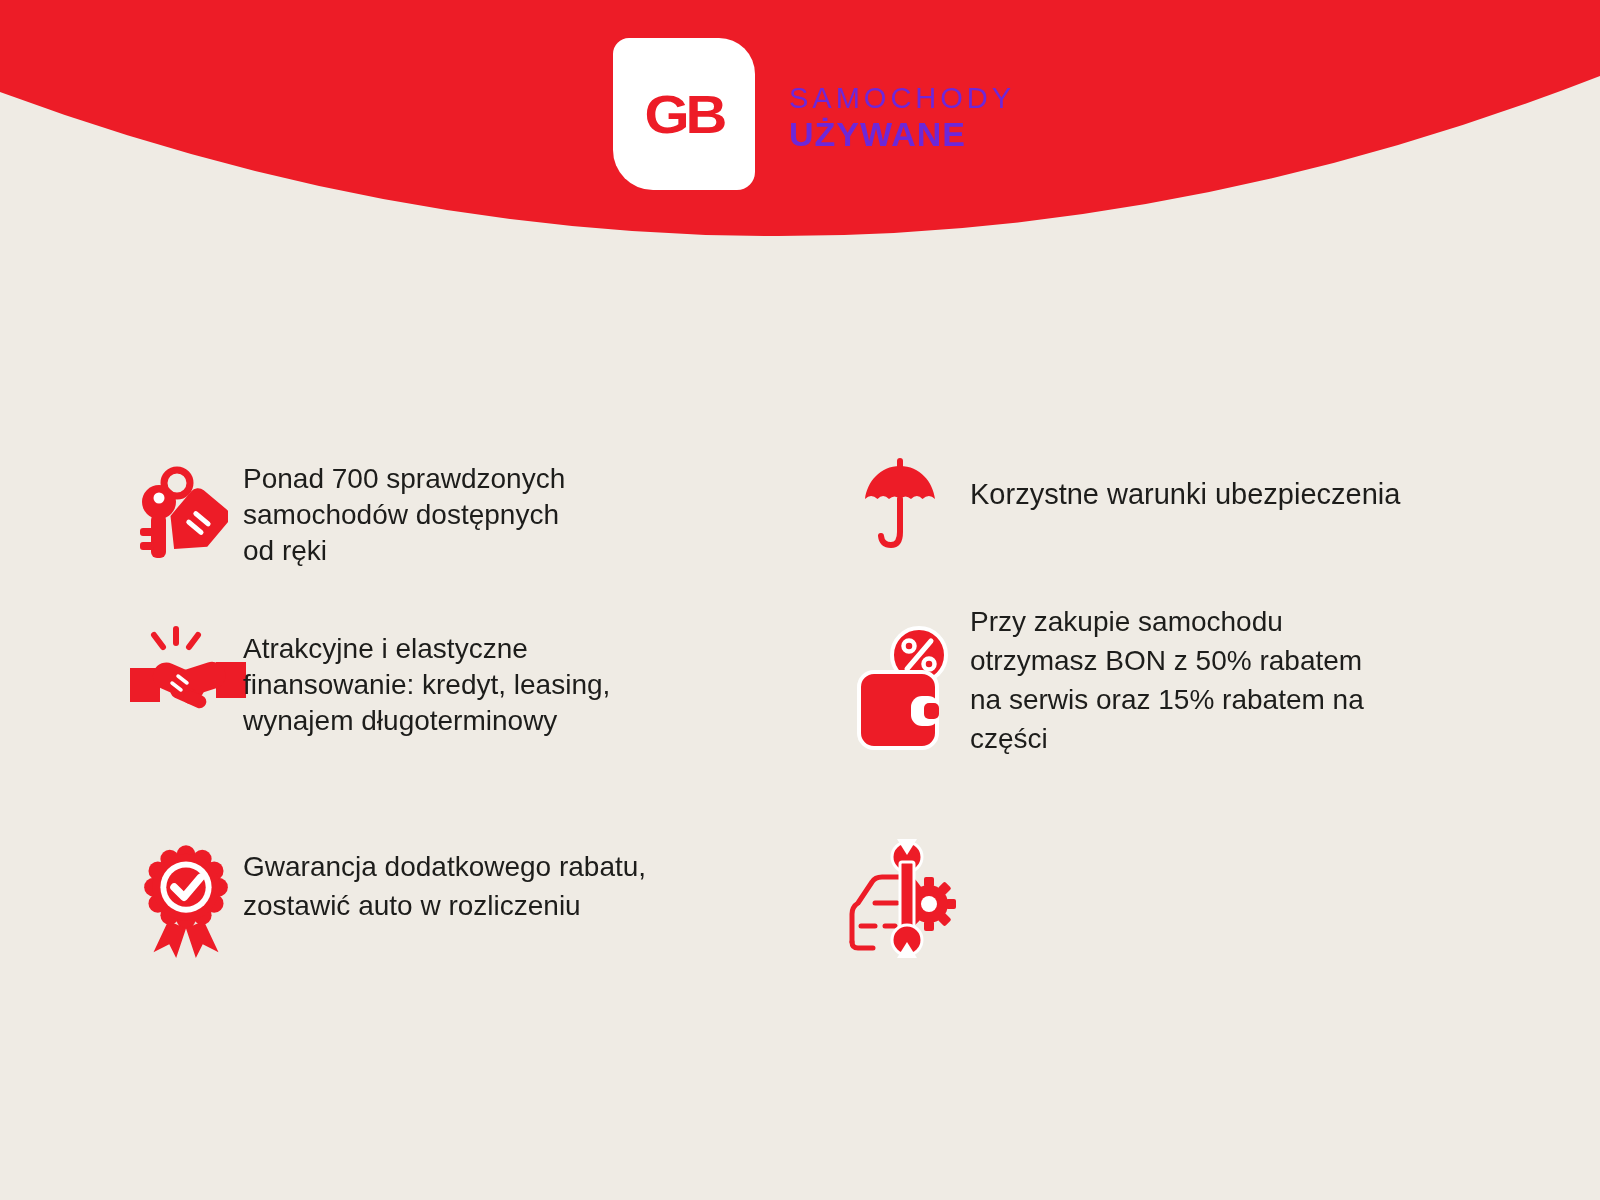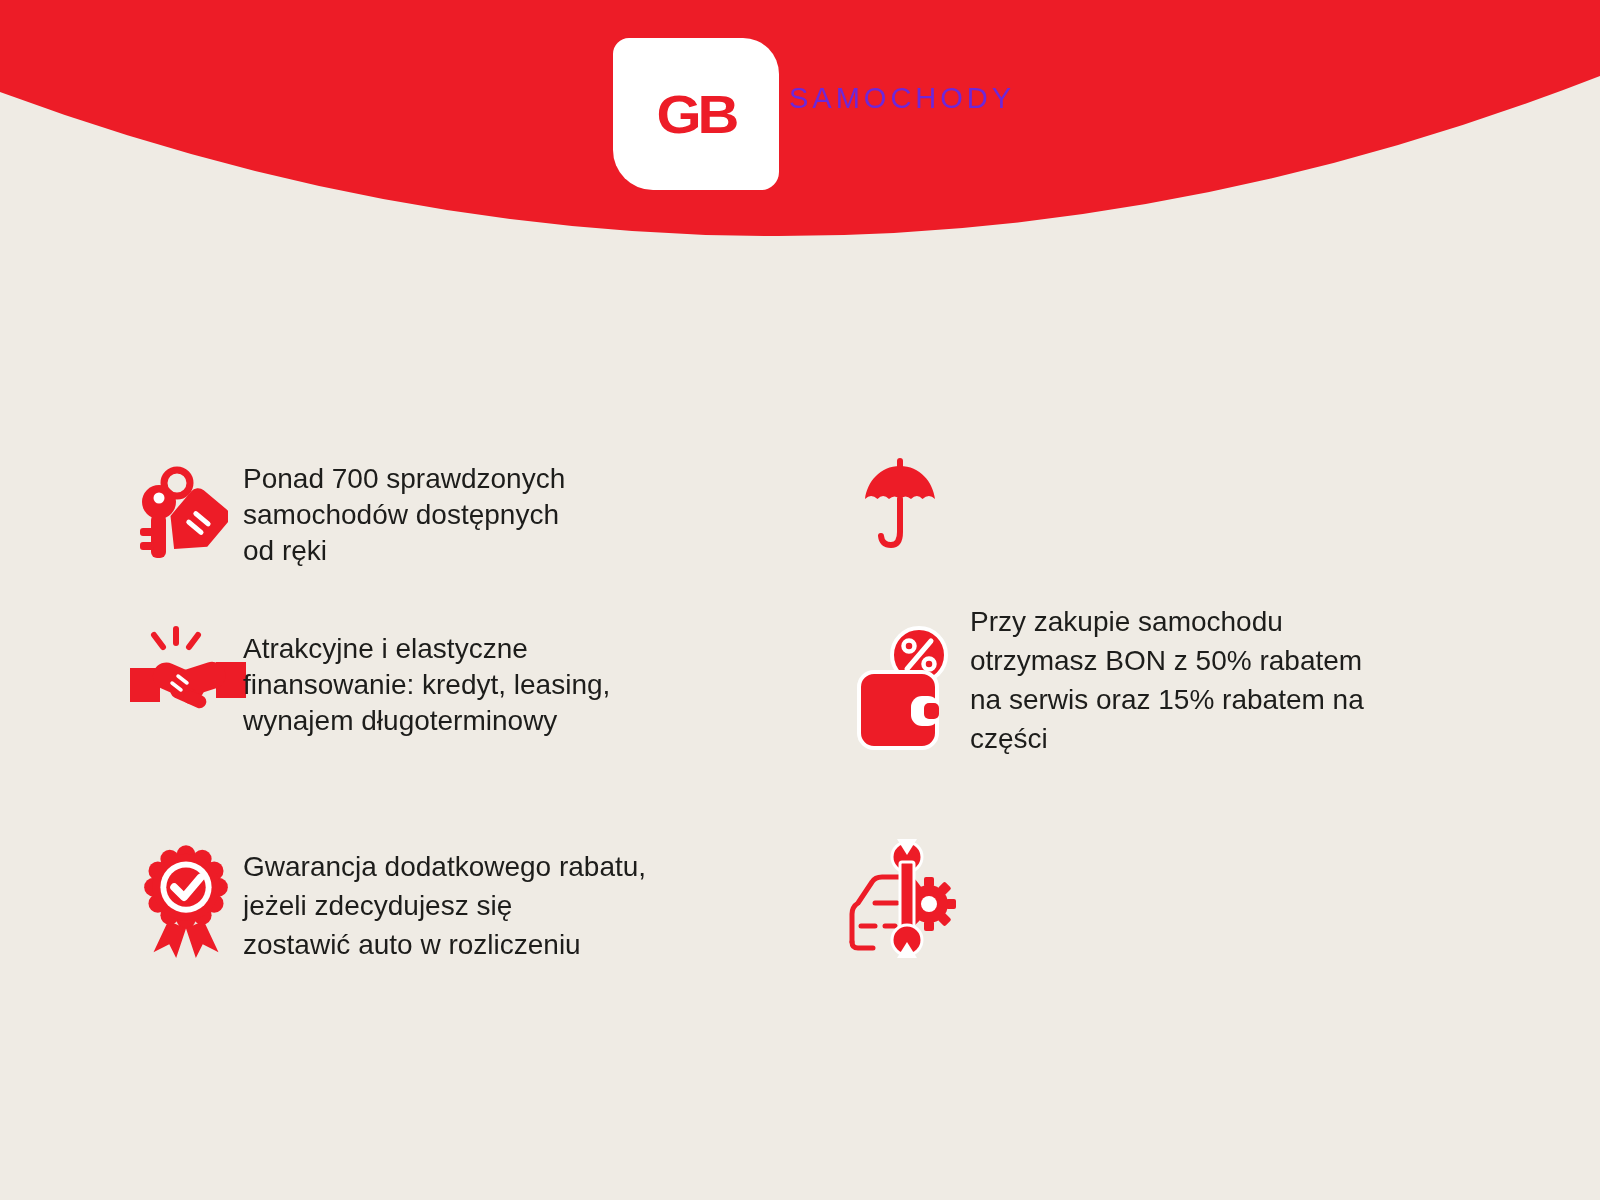--- a/index.html
+++ b/index.html
@@ -3,21 +3,21 @@
 <meta charset="utf-8">
 <style>
   html,body{margin:0;padding:0;}
   body{width:1600px;height:1200px;overflow:hidden;font-family:"Liberation Sans",sans-serif;}
   #canvas{position:relative;width:1600px;height:1200px;background:var(--bg,#efebe4);}
 
   
   #header-curve{position:absolute;left:0;top:0;width:1600px;height:400px;display:block;}
   .icon-fill{fill:var(--red,#ed1c27);}
   .icon-stroke{stroke:var(--red,#ed1c27);}
-  #logo-box{position:absolute;left:613px;top:38px;width:166px;height:152px;background:#fff;
+  #logo-box{position:absolute;left:613px;top:38px;width:142px;height:152px;background:#fff;
             border-radius:16px 36px 18px 40px;display:flex;align-items:center;justify-content:center;}
   #logo-monogram{color:var(--red,#ed1c27);font-size:58px;font-weight:900;letter-spacing:-4px;
                  transform:scaleY(.92);}
   #wordmark{position:absolute;left:789px;top:82px;color:#6d28d9;}
   #wordmark .l1{font-size:29px;font-weight:400;letter-spacing:4px;line-height:32px;}
   #wordmark .l2{font-size:34px;font-weight:800;letter-spacing:1px;line-height:36px;margin-top:2px;}
 
   
   .feature-icon{position:absolute;}
   .feature-text{position:absolute;color:var(--ink,#1d1d1b);font-size:28px;font-weight:400;}
@@ -45,20 +45,21 @@
 
   <svg id="header-curve" viewBox="0 0 1600 400" preserveAspectRatio="none">
     <path class="icon-fill" d="M0 0 H1600 V76 Q800 388 0 92 Z"></path>
   </svg>
 
   <div id="logo-box">
     <span id="logo-monogram">GB</span>
   </div>
   <div id="wordmark">
     <div class="l1">SAMOCHODY</div>
+    <div class="l2">UŻYWANE</div>
   </div>
 
   <svg id="i0" class="feature-icon" width="92" height="102" viewBox="0 0 92 102">
     <circle cx="41" cy="21" r="13" fill="none" class="icon-stroke" stroke-width="7"></circle>
     <circle cx="23" cy="40" r="17" class="icon-fill"></circle>
     <circle cx="23" cy="36" r="5.5" fill="#fff"></circle>
     <rect x="15" y="52" width="15" height="44" rx="6" class="icon-fill"></rect>
     <rect x="4" y="66" width="14" height="8" rx="3" class="icon-fill"></rect>
     <rect x="4" y="80" width="14" height="8" rx="3" class="icon-fill"></rect>
     <g transform="rotate(40 62 60)">
@@ -163,22 +164,24 @@
       <div class="line"><span class="b">samochodów dostępnych</span></div>
       <div class="line"><span class="b">od ręki</span></div>
     </div>
   <div id="t1" class="feature-text">
       <div class="line"><span class="r">Atrakcyjne i elastyczne</span></div>
       <div class="line"><span class="b">finansowanie: kredyt, leasing,</span></div>
       <div class="line"><span class="b">wynajem długoterminowy</span></div>
     </div>
   <div id="t2" class="feature-text">
       <div class="line"><span class="b">Gwarancja dodatkowego rabatu,</span></div>
-      <div class="line"><span class="r">jeżeli zdecydujesz się</span></div>
       <div class="line"><span class="r">zostawić auto w rozliczeniu</span></div>
+    </div>
+  <div id="t3" class="feature-text">
+      <div class="line"><span class="b">Korzystne warunki ubezpieczenia</span></div>
     </div>
   <div id="t4" class="feature-text">
       <div class="line"><span class="r">Przy zakupie samochodu</span></div>
       <div class="line"><span class="r">otrzymasz </span><span class="b">BON z 50% rabatem</span></div>
       <div class="line"><span class="b">na serwis oraz 15% rabatem na</span></div>
       <div class="line"><span class="b">części</span></div>
     </div>
 
 </div>
 

